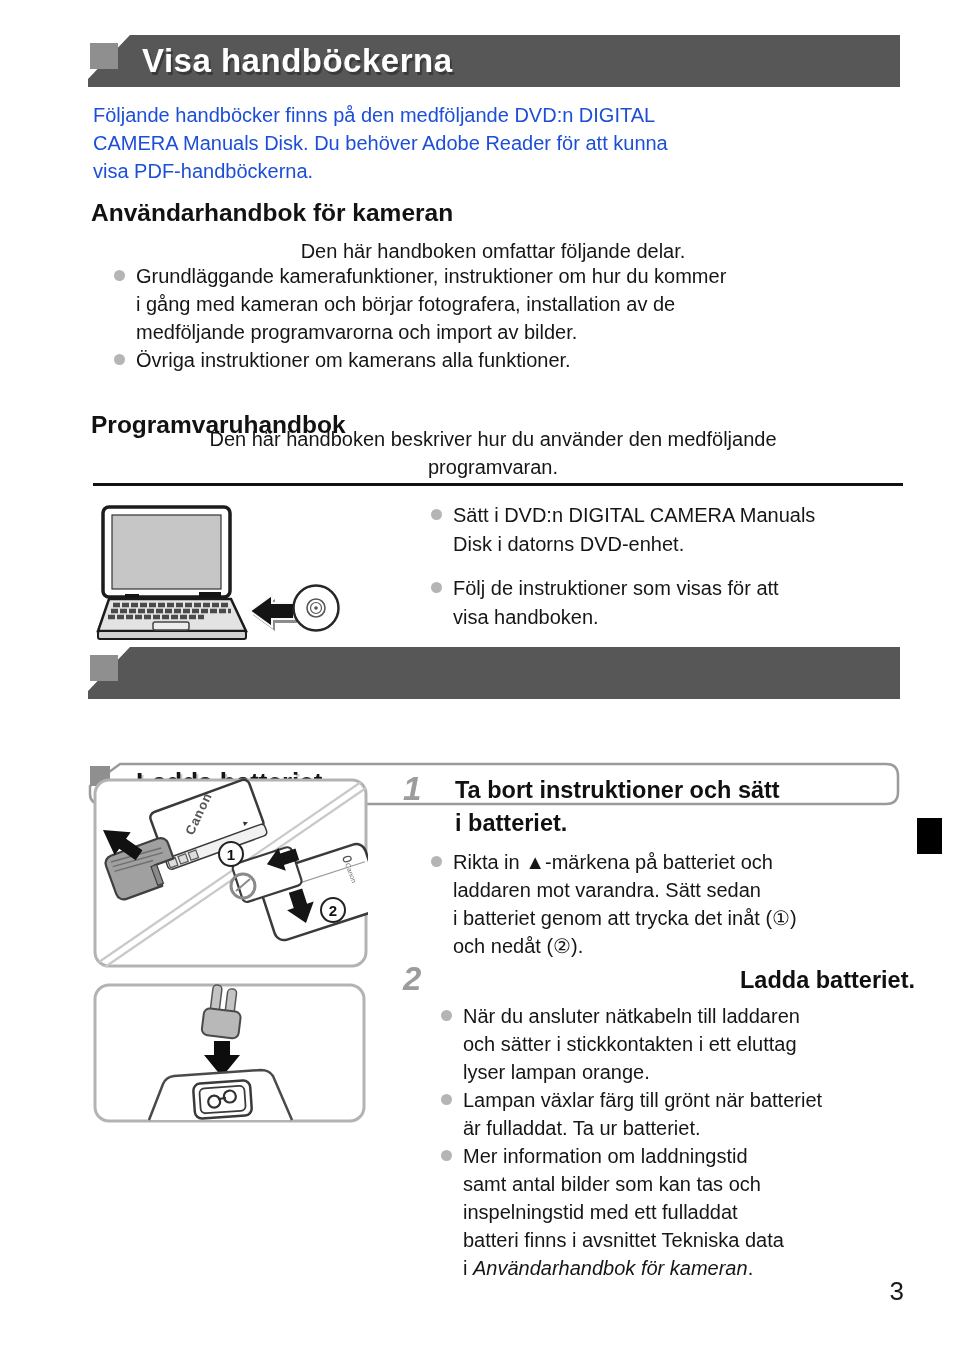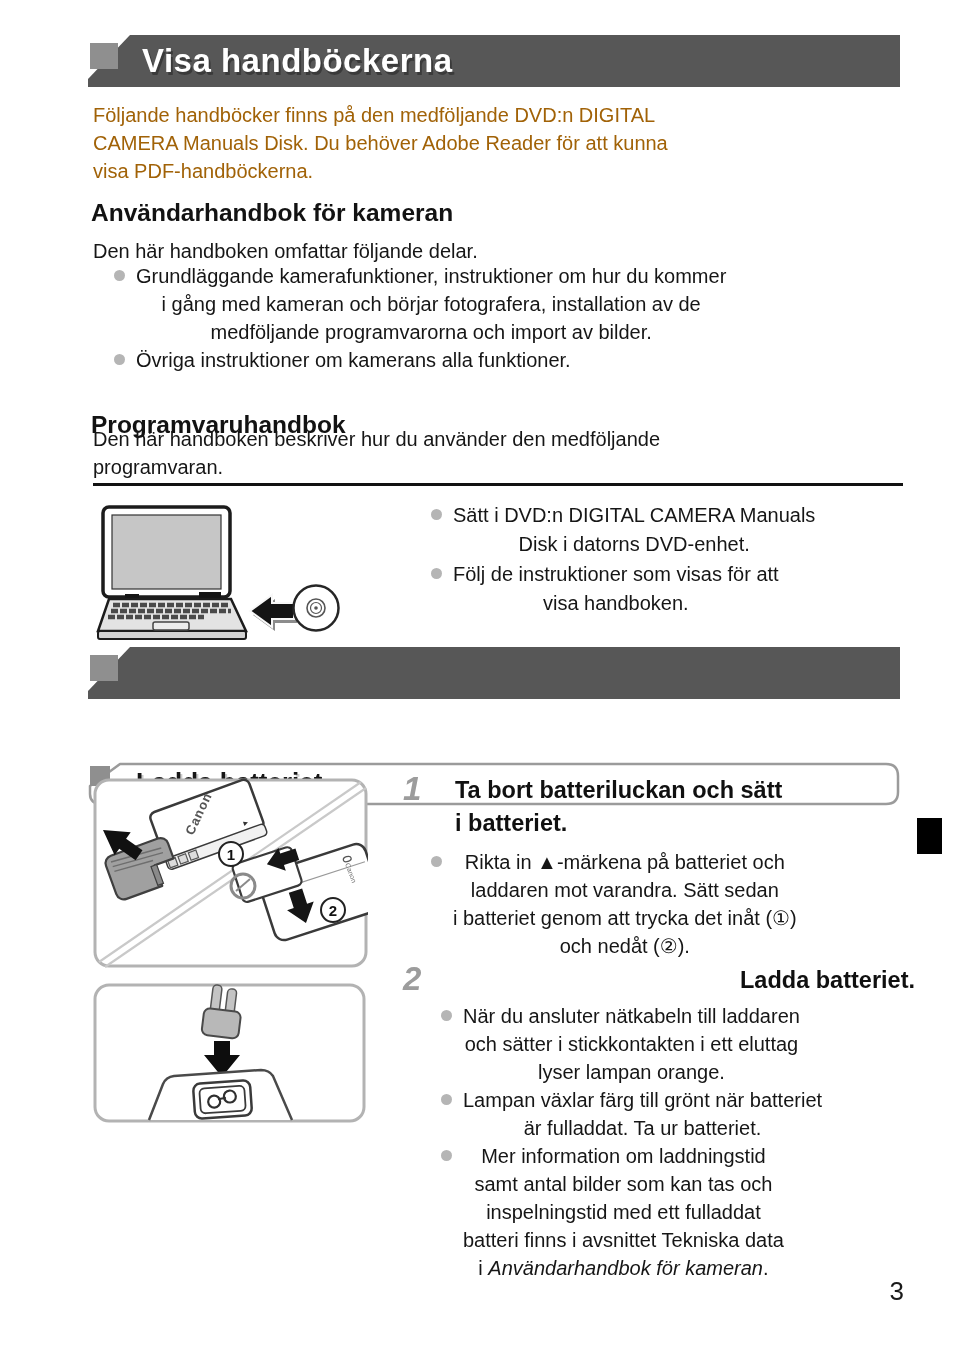--- a/index.html
+++ b/index.html
@@ -16,26 +16,26 @@
              font-size:33px;font-weight:bold;color:#ffffff;letter-spacing:.5px;
              text-shadow:2px 3px 0 rgba(25,25,25,.45);white-space:nowrap;}
 
   
   .subbox-wrap{width:812px;height:44px;}
   .fold-sq-sm{position:absolute;left:2px;top:4px;width:20px;height:20px;background:#8f8f8f;}
   .subbox-title{position:absolute;left:48px;top:5px;font-size:26px;font-weight:bold;color:#161616;
                 text-shadow:2px 2px 0 #cccccc;white-space:nowrap;}
 
   
-  .body-txt{font-size:20px;line-height:28px;color:#a16207;white-space:pre-line;}
+  .body-txt{font-size:20px;line-height:28px;color:#1d4ed8;white-space:pre-line;}
   .h2{font-size:24.5px;font-weight:bold;color:#121212;white-space:nowrap;}
-  .lead{font-size:20px;line-height:28px;color:#161616;white-space:pre-line;}
+  .lead{font-size:20px;line-height:28px;color:#161616;white-space:pre-line;text-align:center;}
 
   .blist{display:flex;flex-direction:column;}
-  .bitem{display:flex;align-items:flex-start;text-align:center;}
+  .bitem{display:flex;align-items:flex-start;}
   .dot{width:11px;height:11px;border-radius:50%;background:#b5b5b5;flex:0 0 11px;
        margin-top:8px;margin-right:11px;}
   .btxt{font-size:20px;line-height:28px;color:#161616;white-space:pre-line;}
   .dvd .btxt{line-height:29px;}
   .btxt em{font-style:italic;}
 
   .stepnum{font-size:33px;font-weight:bold;font-style:italic;color:#9c9c9c;}
   .stephead{font-size:23.5px;line-height:33px;font-weight:bold;color:#101010;white-space:pre-line;}
 
   .rule{background:#121212;}
@@ -102,21 +102,21 @@
 
     <g>
       <circle cx="221" cy="108" r="22.5" fill="#ffffff" stroke="#262626" stroke-width="2.5"></circle>
       <circle cx="221" cy="108" r="9" fill="none" stroke="#555" stroke-width="1.6"></circle>
       <circle cx="221" cy="108" r="5.5" fill="none" stroke="#555" stroke-width="1.2"></circle>
       <circle cx="221" cy="108" r="1.8" fill="#555"></circle>
     </g>
   </svg>
 
   <div class="abs blist dvd" style="left:431px;top:501px;width:475px;">
-    <div class="bitem" style="margin-bottom:1px;">
+    <div class="bitem" style="margin-bottom:15px;">
       <span class="dot"></span>
       <span class="btxt">Sätt i DVD:n DIGITAL CAMERA Manuals
 Disk i datorns DVD-enhet.</span>
     </div>
     <div class="bitem">
       <span class="dot"></span>
       <span class="btxt">Följ de instruktioner som visas för att
 visa handboken.</span>
     </div>
   </div>
@@ -176,21 +176,21 @@
       <circle cx="138" cy="76" r="12" fill="#ffffff" stroke="#222" stroke-width="2"></circle>
       <text x="138" y="82" font-size="15" font-weight="bold" text-anchor="middle" fill="#111">1</text>
     </g>
     <g>
       <circle cx="240" cy="132" r="12" fill="#ffffff" stroke="#222" stroke-width="2"></circle>
       <text x="240" y="138" font-size="15" font-weight="bold" text-anchor="middle" fill="#111">2</text>
     </g>
   </svg>
 
   <div class="abs stepnum" style="left:403px;top:770px;">1</div>
-  <div class="abs stephead" style="left:455px;top:774px;width:460px;">Ta bort batteriluckan och sätt
+  <div class="abs stephead" style="left:455px;top:774px;width:460px;">Ta bort instruktioner och sätt
 i batteriet.</div>
   <div class="abs blist" style="left:431px;top:848px;width:485px;">
     <div class="bitem">
       <span class="dot"></span>
       <span class="btxt">Rikta in ▲-märkena på batteriet och
 laddaren mot varandra. Sätt sedan
 i batteriet genom att trycka det inåt (①)
 och nedåt (②).</span>
     </div>
   </div>

